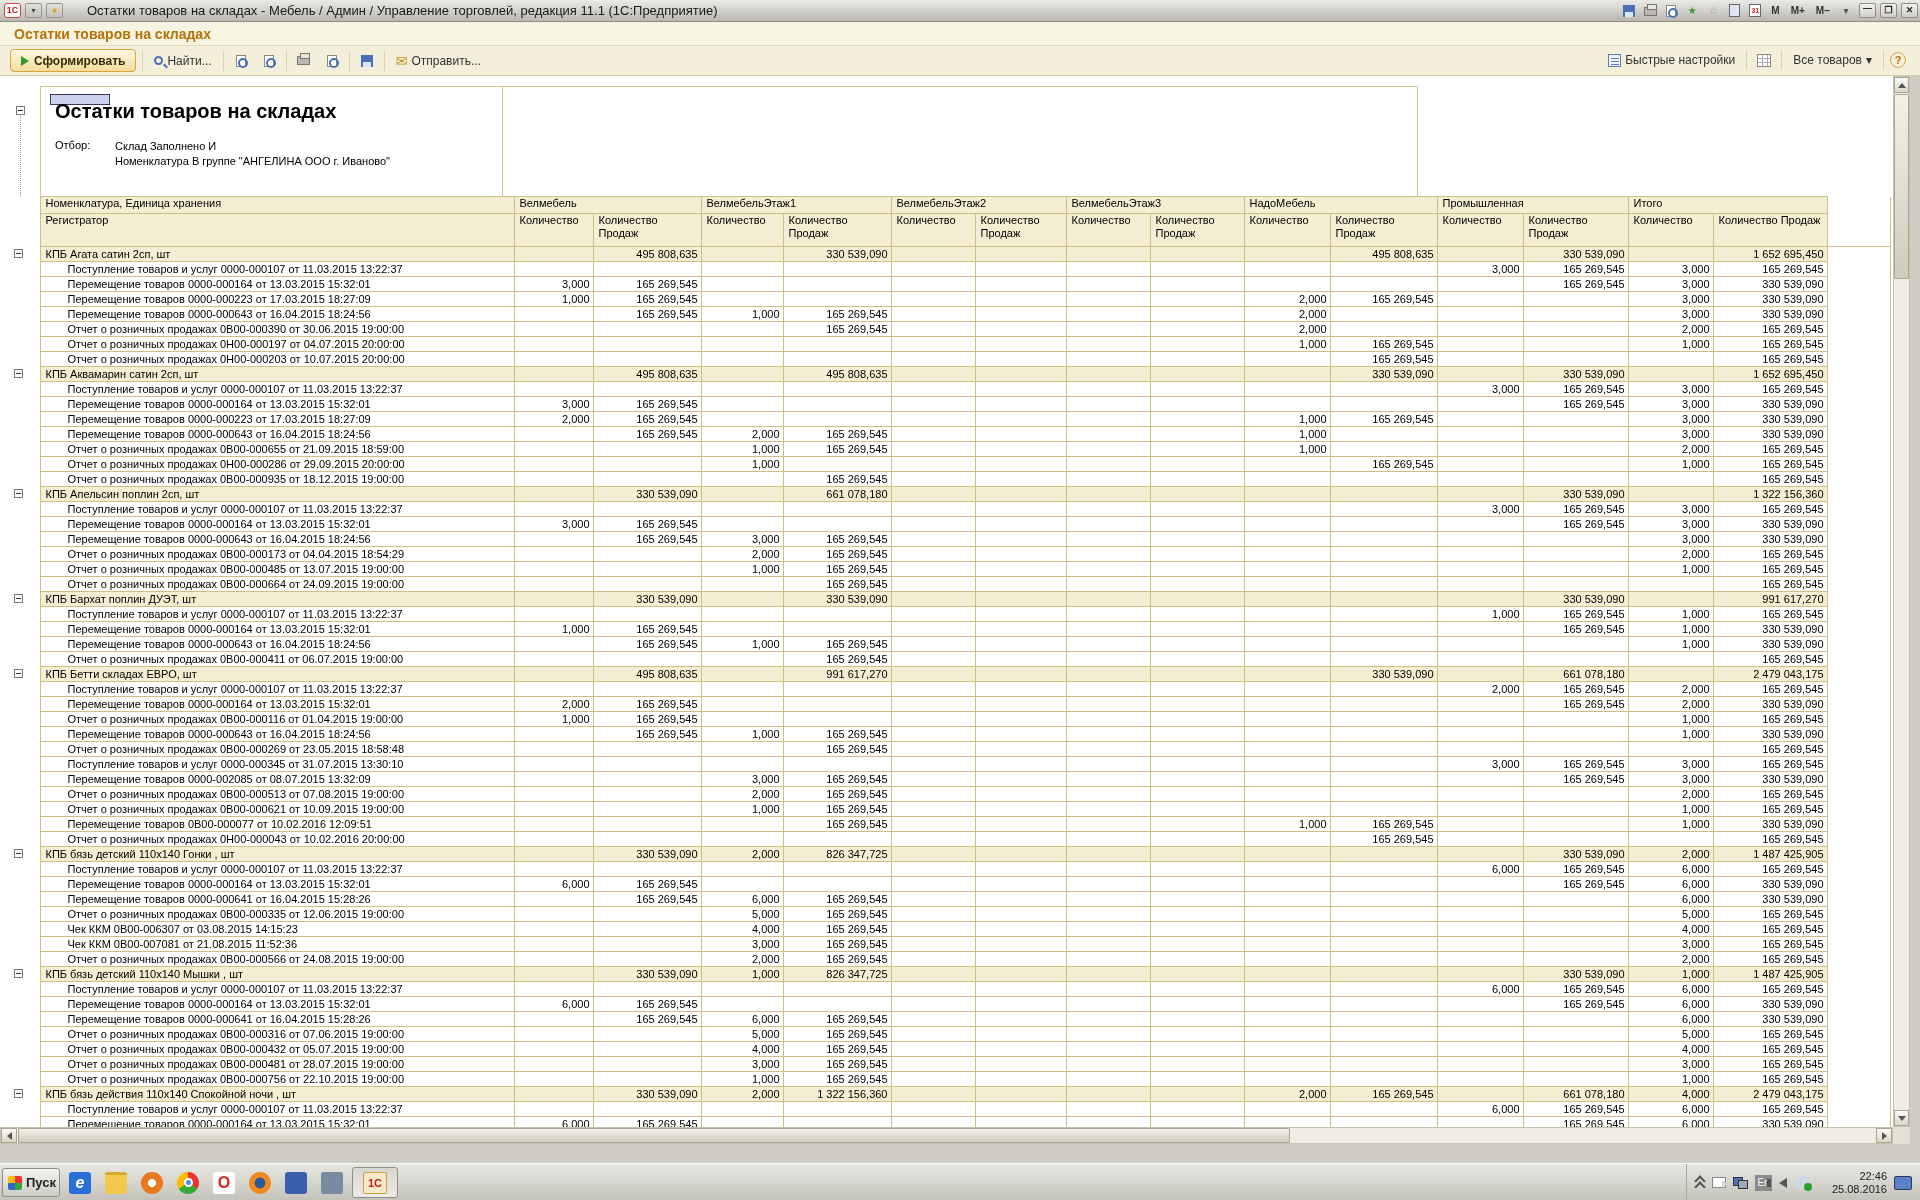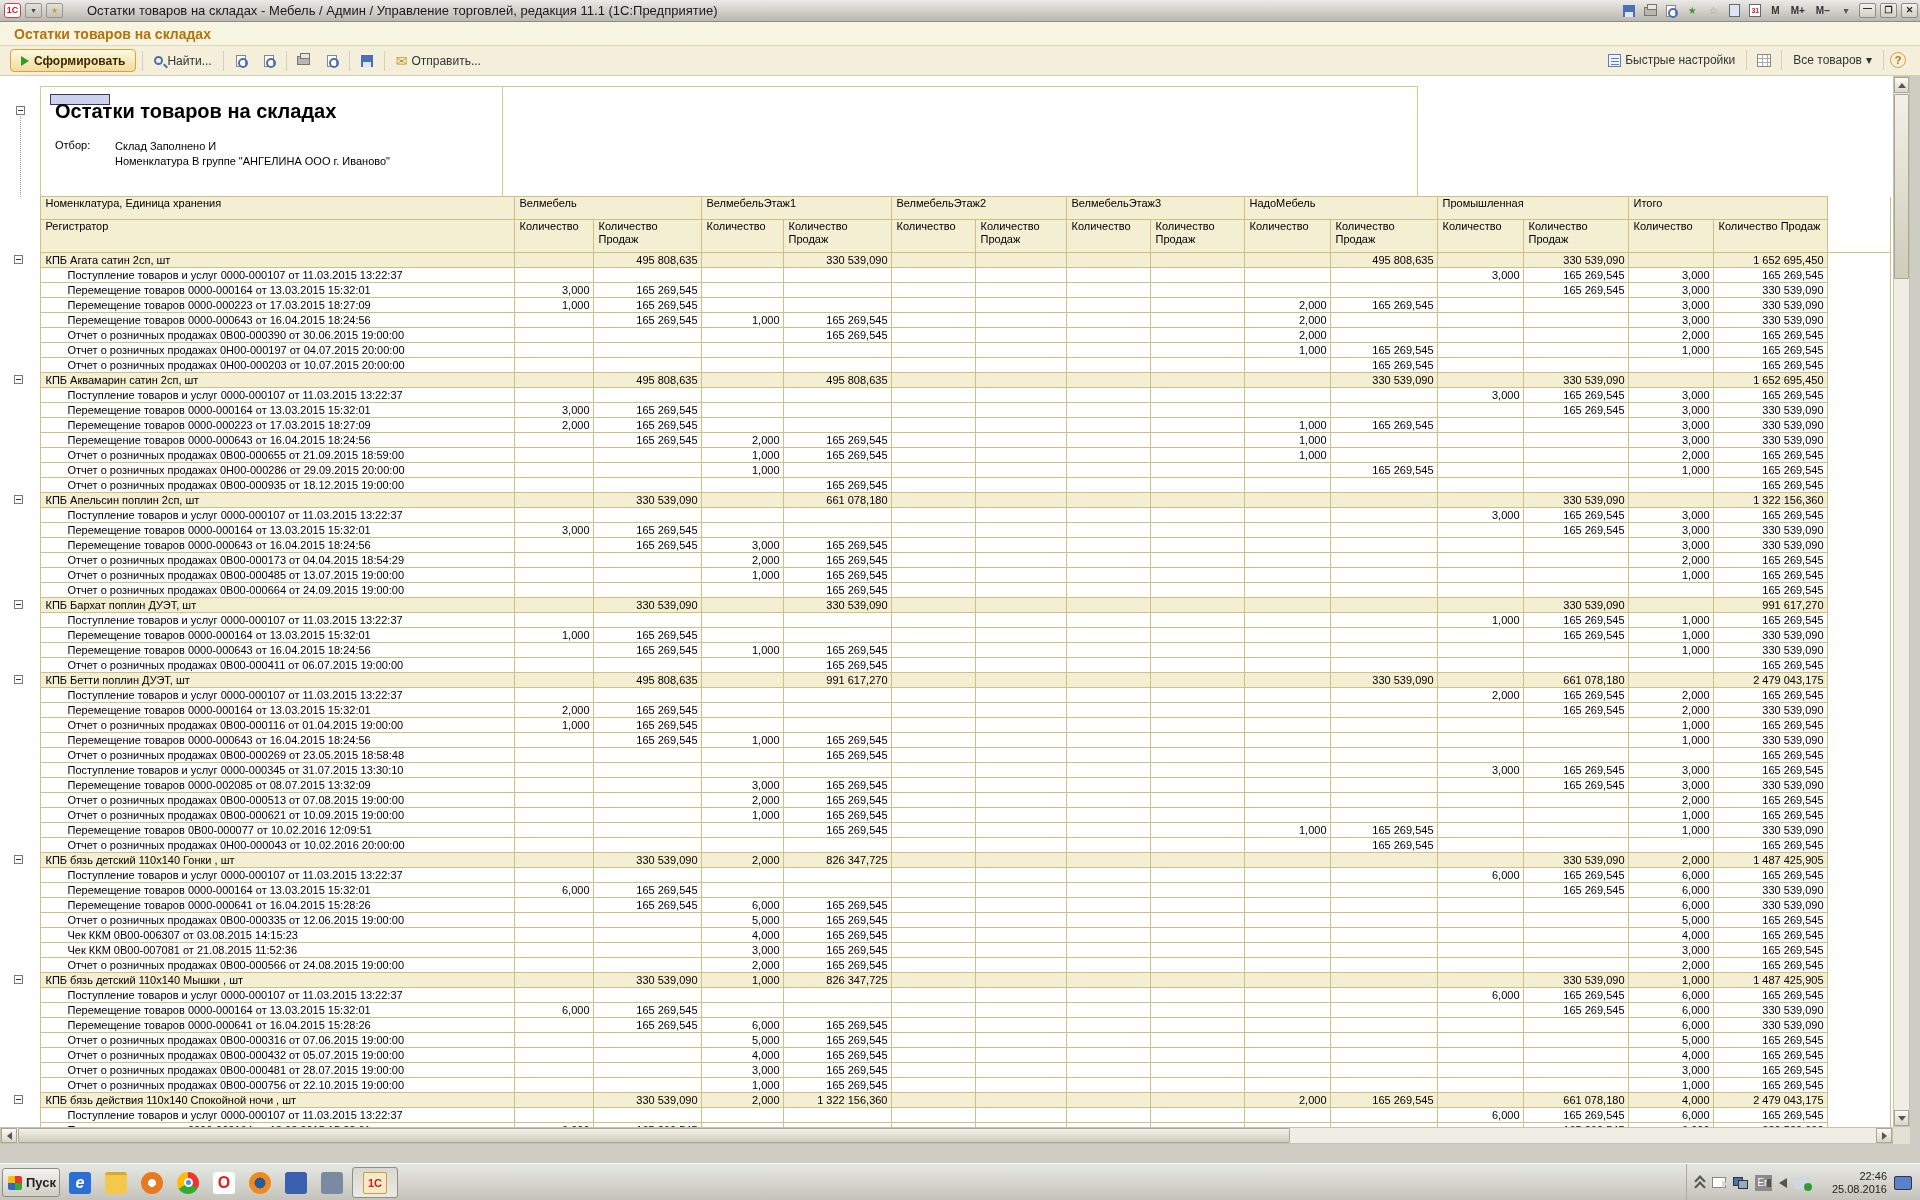--- a/index.html
+++ b/index.html
@@ -257,21 +257,21 @@
         <col style="width:94px">
         <col style="width:86px">
         <col style="width:107px">
         <col style="width:86px">
         <col style="width:105px">
         <col style="width:85px">
         <col style="width:114px">
         <col style="width:63px">
       </colgroup>
       <thead>
-        <tr style="height:23px">
+        <tr style="height:17px">
           <td class="gut" rowspan="2"></td>
           <td class="hc lbl">Номенклатура, Единица хранения</td>
           <td class="hc lbl" colspan="2">Велмебель</td>
           <td class="hc lbl" colspan="2">ВелмебельЭтаж1</td>
           <td class="hc lbl" colspan="2">ВелмебельЭтаж2</td>
           <td class="hc lbl" colspan="2">ВелмебельЭтаж3</td>
           <td class="hc lbl" colspan="2">НадоМебель</td>
           <td class="hc lbl" colspan="2">Промышленная</td>
           <td class="hc lbl" colspan="2">Итого</td>
           <td class="fil" rowspan="2"></td>
@@ -822,21 +822,21 @@
           <td class="num"></td>
           <td class="num"></td>
           <td class="num"></td>
           <td class="num"></td>
           <td class="num"></td>
           <td class="num">165 269,545</td>
           <td class="fil"></td>
         </tr>
         <tr class="g">
           <td class="gut"><span class="mbox"></span></td>
-          <td class="lbl">КПБ Бетти поплин ДУЭТ, шт</td>
+          <td class="lbl">КПБ Бетти складах ЕВРО, шт</td>
           <td class="num"></td>
           <td class="num">495 808,635</td>
           <td class="num"></td>
           <td class="num">991 617,270</td>
           <td class="num"></td>
           <td class="num"></td>
           <td class="num"></td>
           <td class="num"></td>
           <td class="num"></td>
           <td class="num">330 539,090</td>

